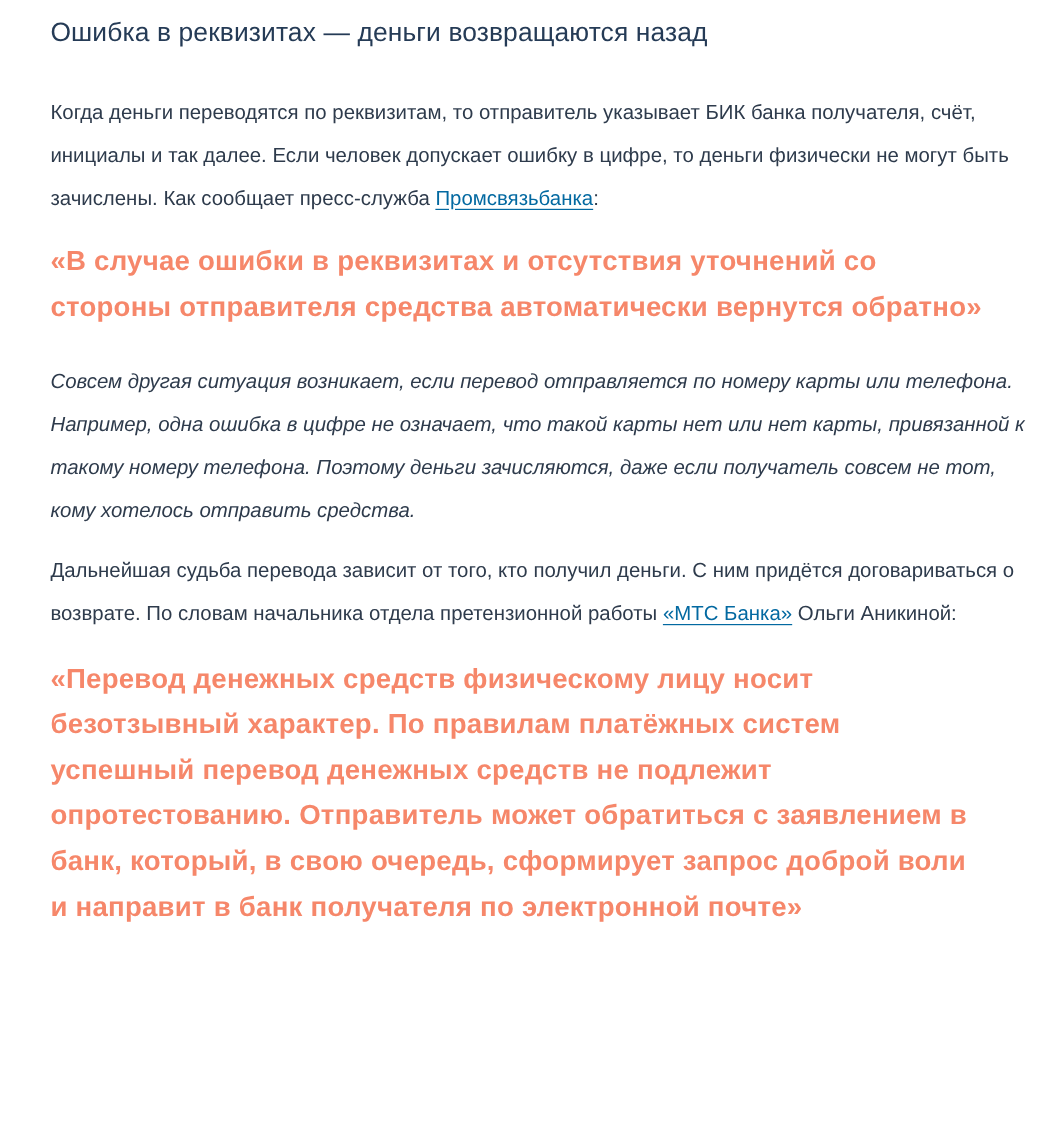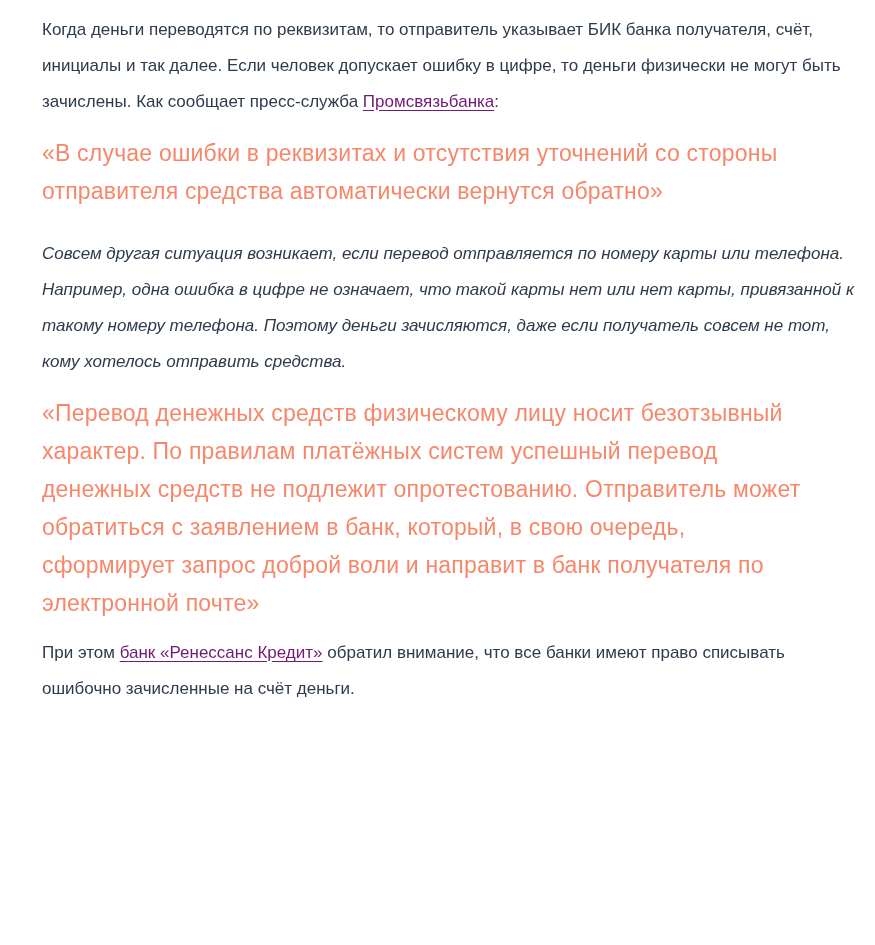--- a/index.html
+++ b/index.html
@@ -43,46 +43,47 @@
   p.p2 { margin-bottom: 14px; font-style: italic; }
   p.p3 { margin-bottom: 16px; }
   p.p4 { margin-bottom: 0; }
   blockquote.pull-quote {
     margin: 0;
     padding: 0;
     border: none;
     max-width: 782px;
     font-size: 23px;
     line-height: 38px;
-    font-weight: 400;
+    font-weight: 700;
     color: #f6876a;
     letter-spacing: 0.2px;
   }
   blockquote.q1 { margin-bottom: 26px; }
   blockquote.q2 { margin-bottom: 13px; }
   a.inline-link {
-    color: #701a75;
+    color: #0369a1;
     text-decoration: underline;
     text-underline-offset: 3px;
     cursor: pointer;
   }
 </style>
 </head>
 <body>
 
 <div class="article">
   <div class="article-inner">
 
+    <h2 class="section-heading">Ошибка в реквизитах — деньги возвращаются назад</h2>
 
     <p class="body-paragraph p1"><span>Когда деньги переводятся по реквизитам, то отправитель указывает БИК банка получателя, счёт, инициалы и так далее. Если человек допускает ошибку в цифре, то деньги физически не могут быть зачислены. Как сообщает пресс-служба </span><a class="inline-link">Промсвязьбанка</a><span>:</span></p>
 
     <blockquote class="pull-quote q1">«В случае ошибки в реквизитах и отсутствия уточнений со стороны отправителя средства автоматически вернутся обратно»</blockquote>
 
     <p class="body-paragraph p2">Совсем другая ситуация возникает, если перевод отправляется по номеру карты или телефона. Например, одна ошибка в цифре не означает, что такой карты нет или нет карты, привязанной к такому номеру телефона. Поэтому деньги зачисляются, даже если получатель совсем не тот, кому хотелось отправить средства.</p>
 
 
+    <p class="body-paragraph p3"><span>Дальнейшая судьба перевода зависит от того, кто получил деньги. С ним придётся договариваться о возврате. По словам начальника отдела претензионной работы </span><a class="inline-link">«МТС Банка»</a><span> Ольги Аникиной:</span></p>
 
     <blockquote class="pull-quote q2">«Перевод денежных средств физическому лицу носит безотзывный характер. По правилам платёжных систем успешный перевод денежных средств не подлежит опротестованию. Отправитель может обратиться с заявлением в банк, который, в свою очередь, сформирует запрос доброй воли и направит в банк получателя по электронной почте»</blockquote>
 
-    <p class="body-paragraph p4"><span>При этом </span><a class="inline-link">банк «Ренессанс Кредит»</a><span> обратил внимание, что все банки имеют право списывать ошибочно зачисленные на счёт деньги.</span></p>
 
   </div>
 </div>
 
 </body></html>

